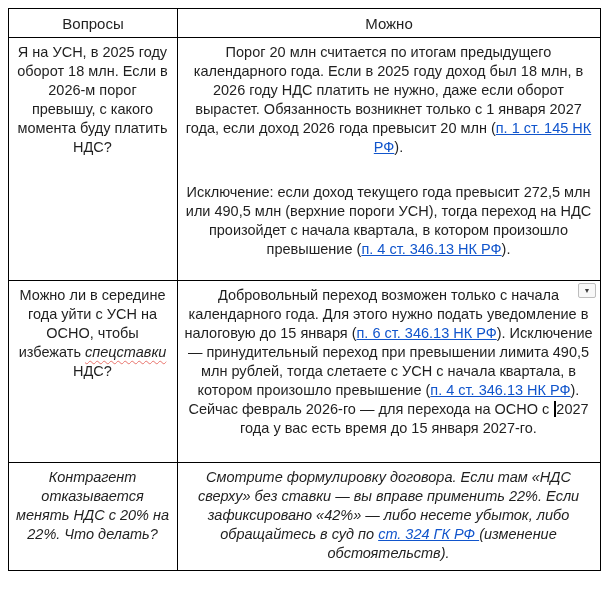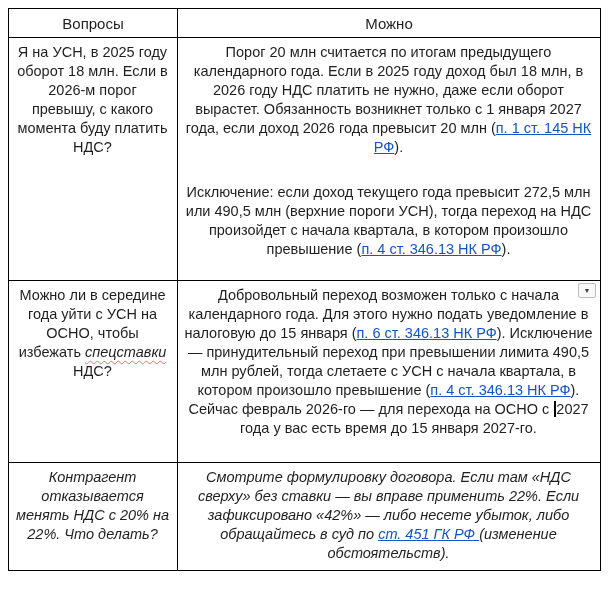--- a/index.html
+++ b/index.html
@@ -124,19 +124,19 @@
         </td>
       </tr>
       <tr class="r3">
         <td>
           <div class="cell">
             <p class="para">Контрагент отказывается менять НДС с 20% на 22%. Что делать?</p>
           </div>
         </td>
         <td>
           <div class="cell">
-            <p class="para"><span>Смотрите формулировку договора. Если там «НДС сверху» без ставки — вы вправе применить 22%. Если зафиксировано «42%» — либо несете убыток, либо обращайтесь в суд по </span><a class="doclink">ст. 451 ГК РФ </a><span>(изменение обстоятельств).</span></p>
+            <p class="para"><span>Смотрите формулировку договора. Если там «НДС сверху» без ставки — вы вправе применить 22%. Если зафиксировано «42%» — либо несете убыток, либо обращайтесь в суд по </span><a class="doclink">ст. 324 ГК РФ </a><span>(изменение обстоятельств).</span></p>
           </div>
         </td>
       </tr>
     </tbody>
   </table>
 </div>
 
 </body></html>

